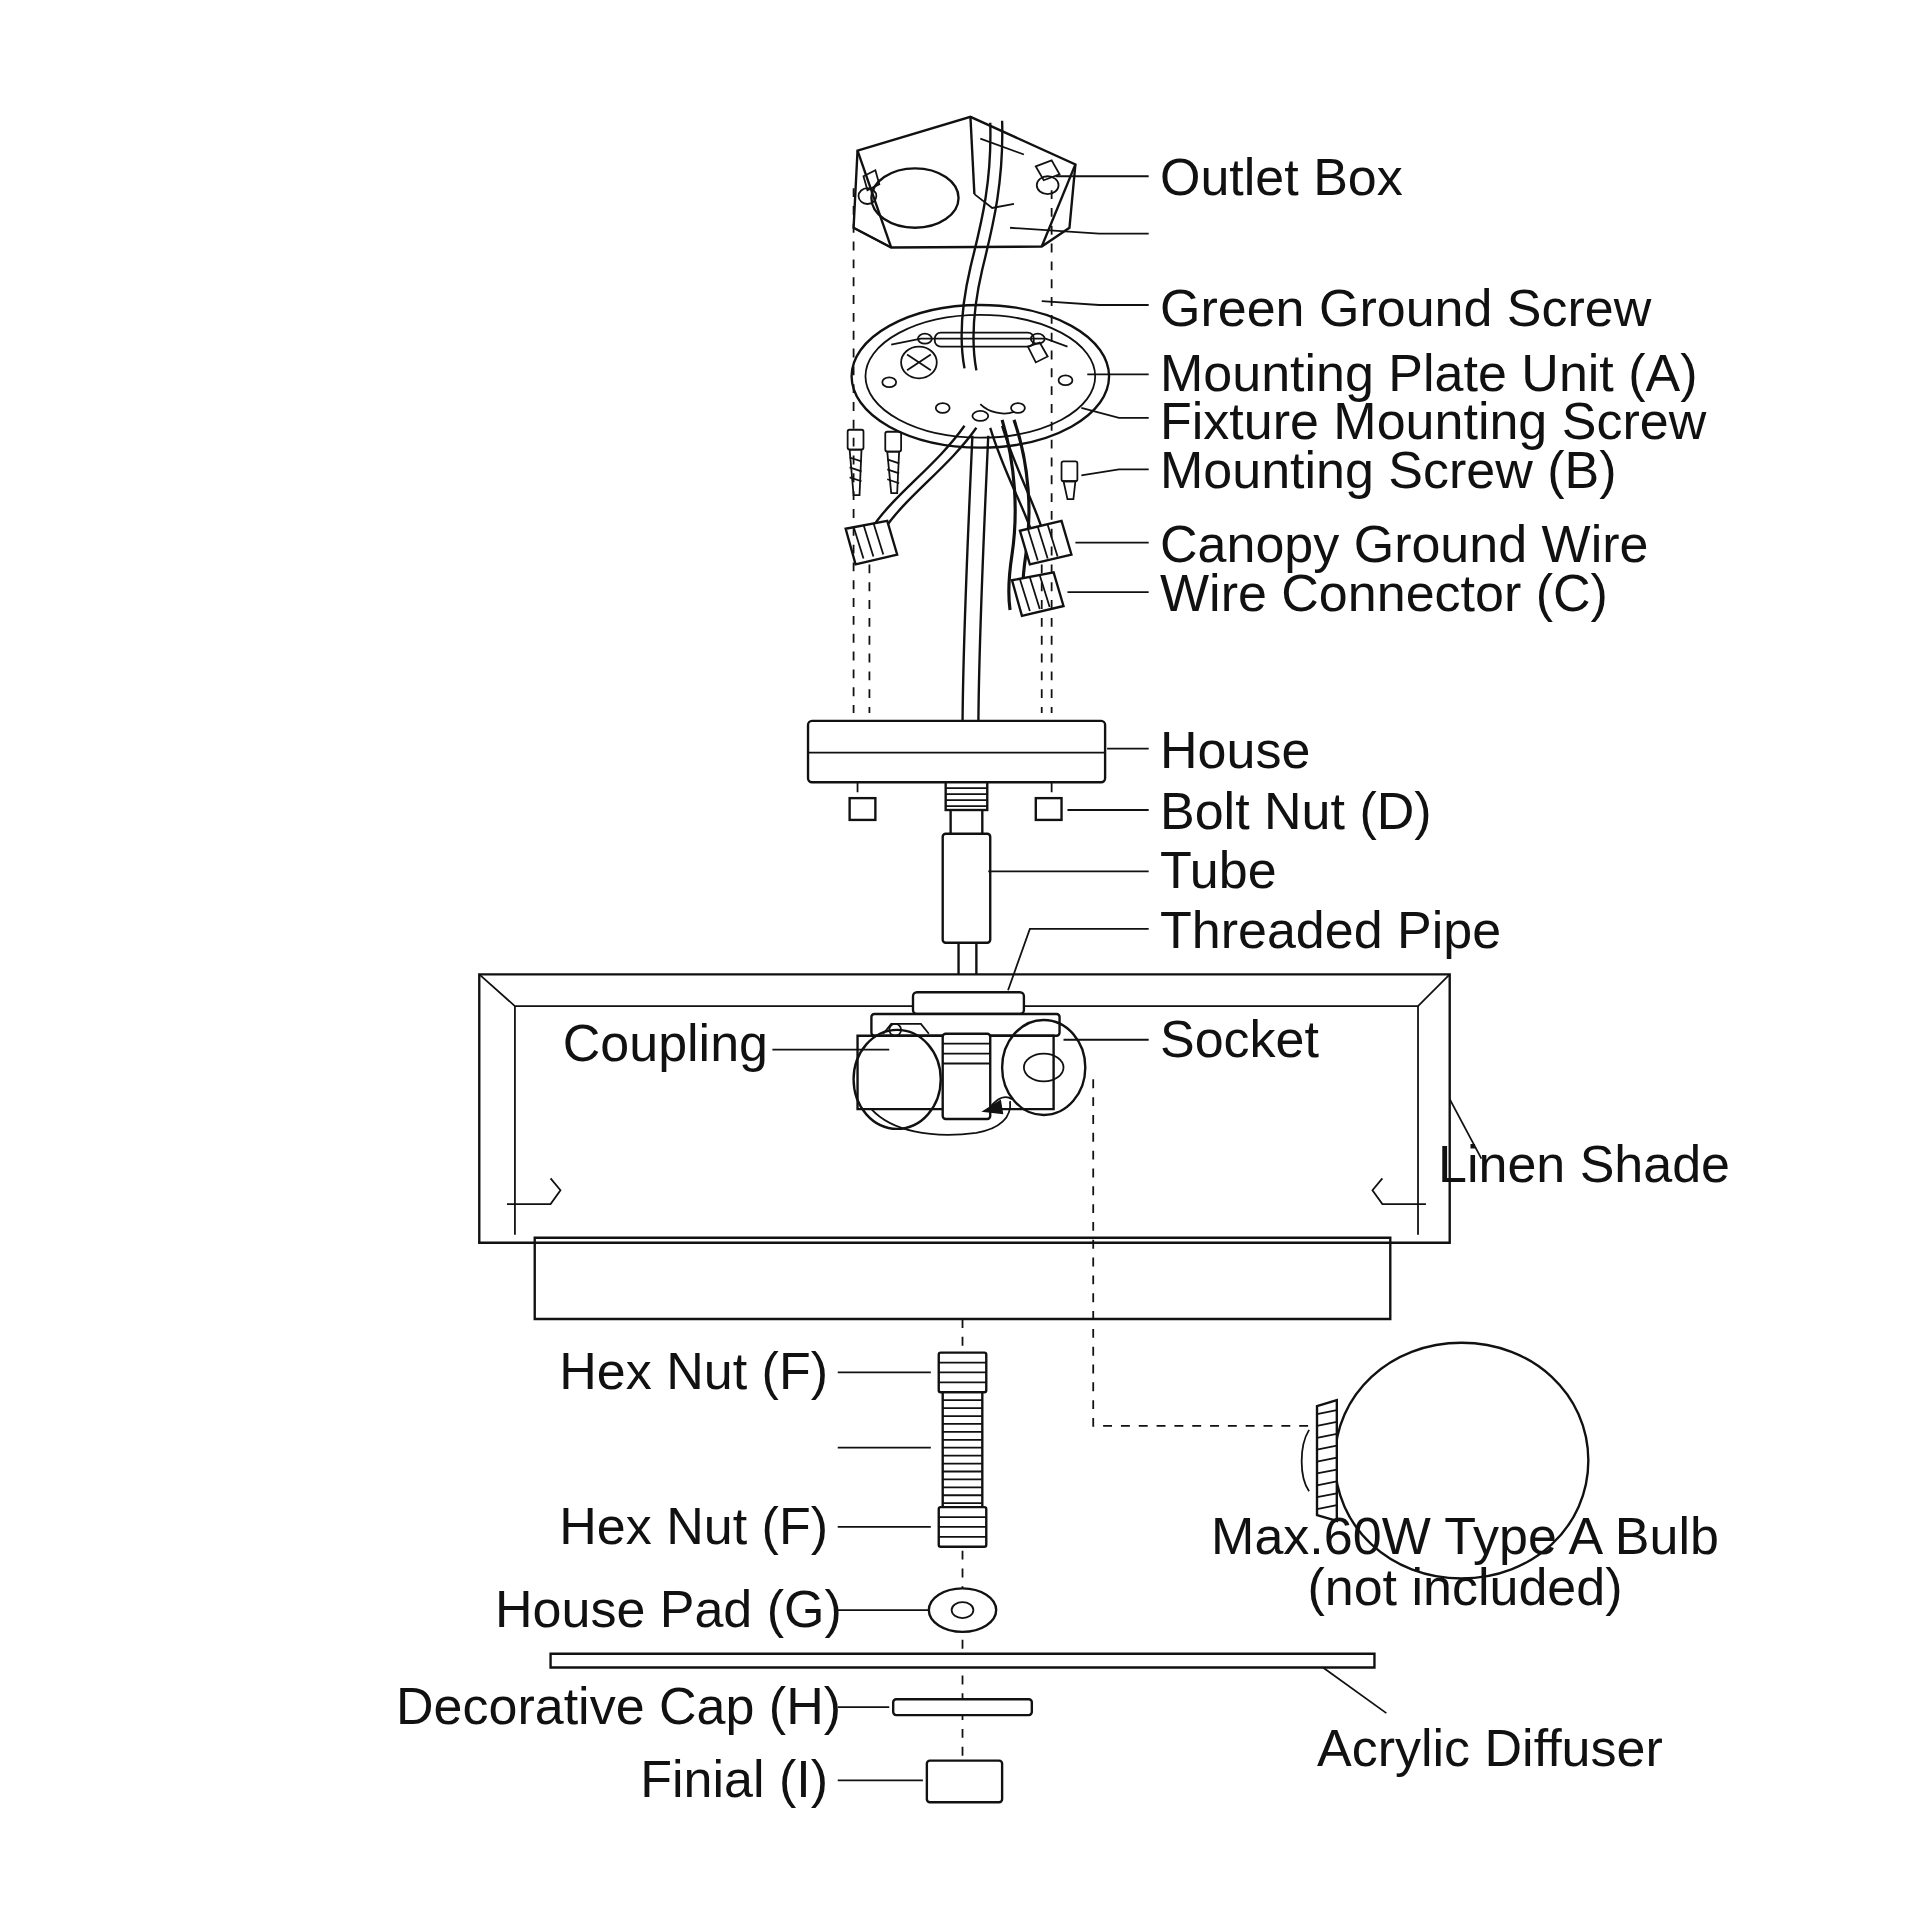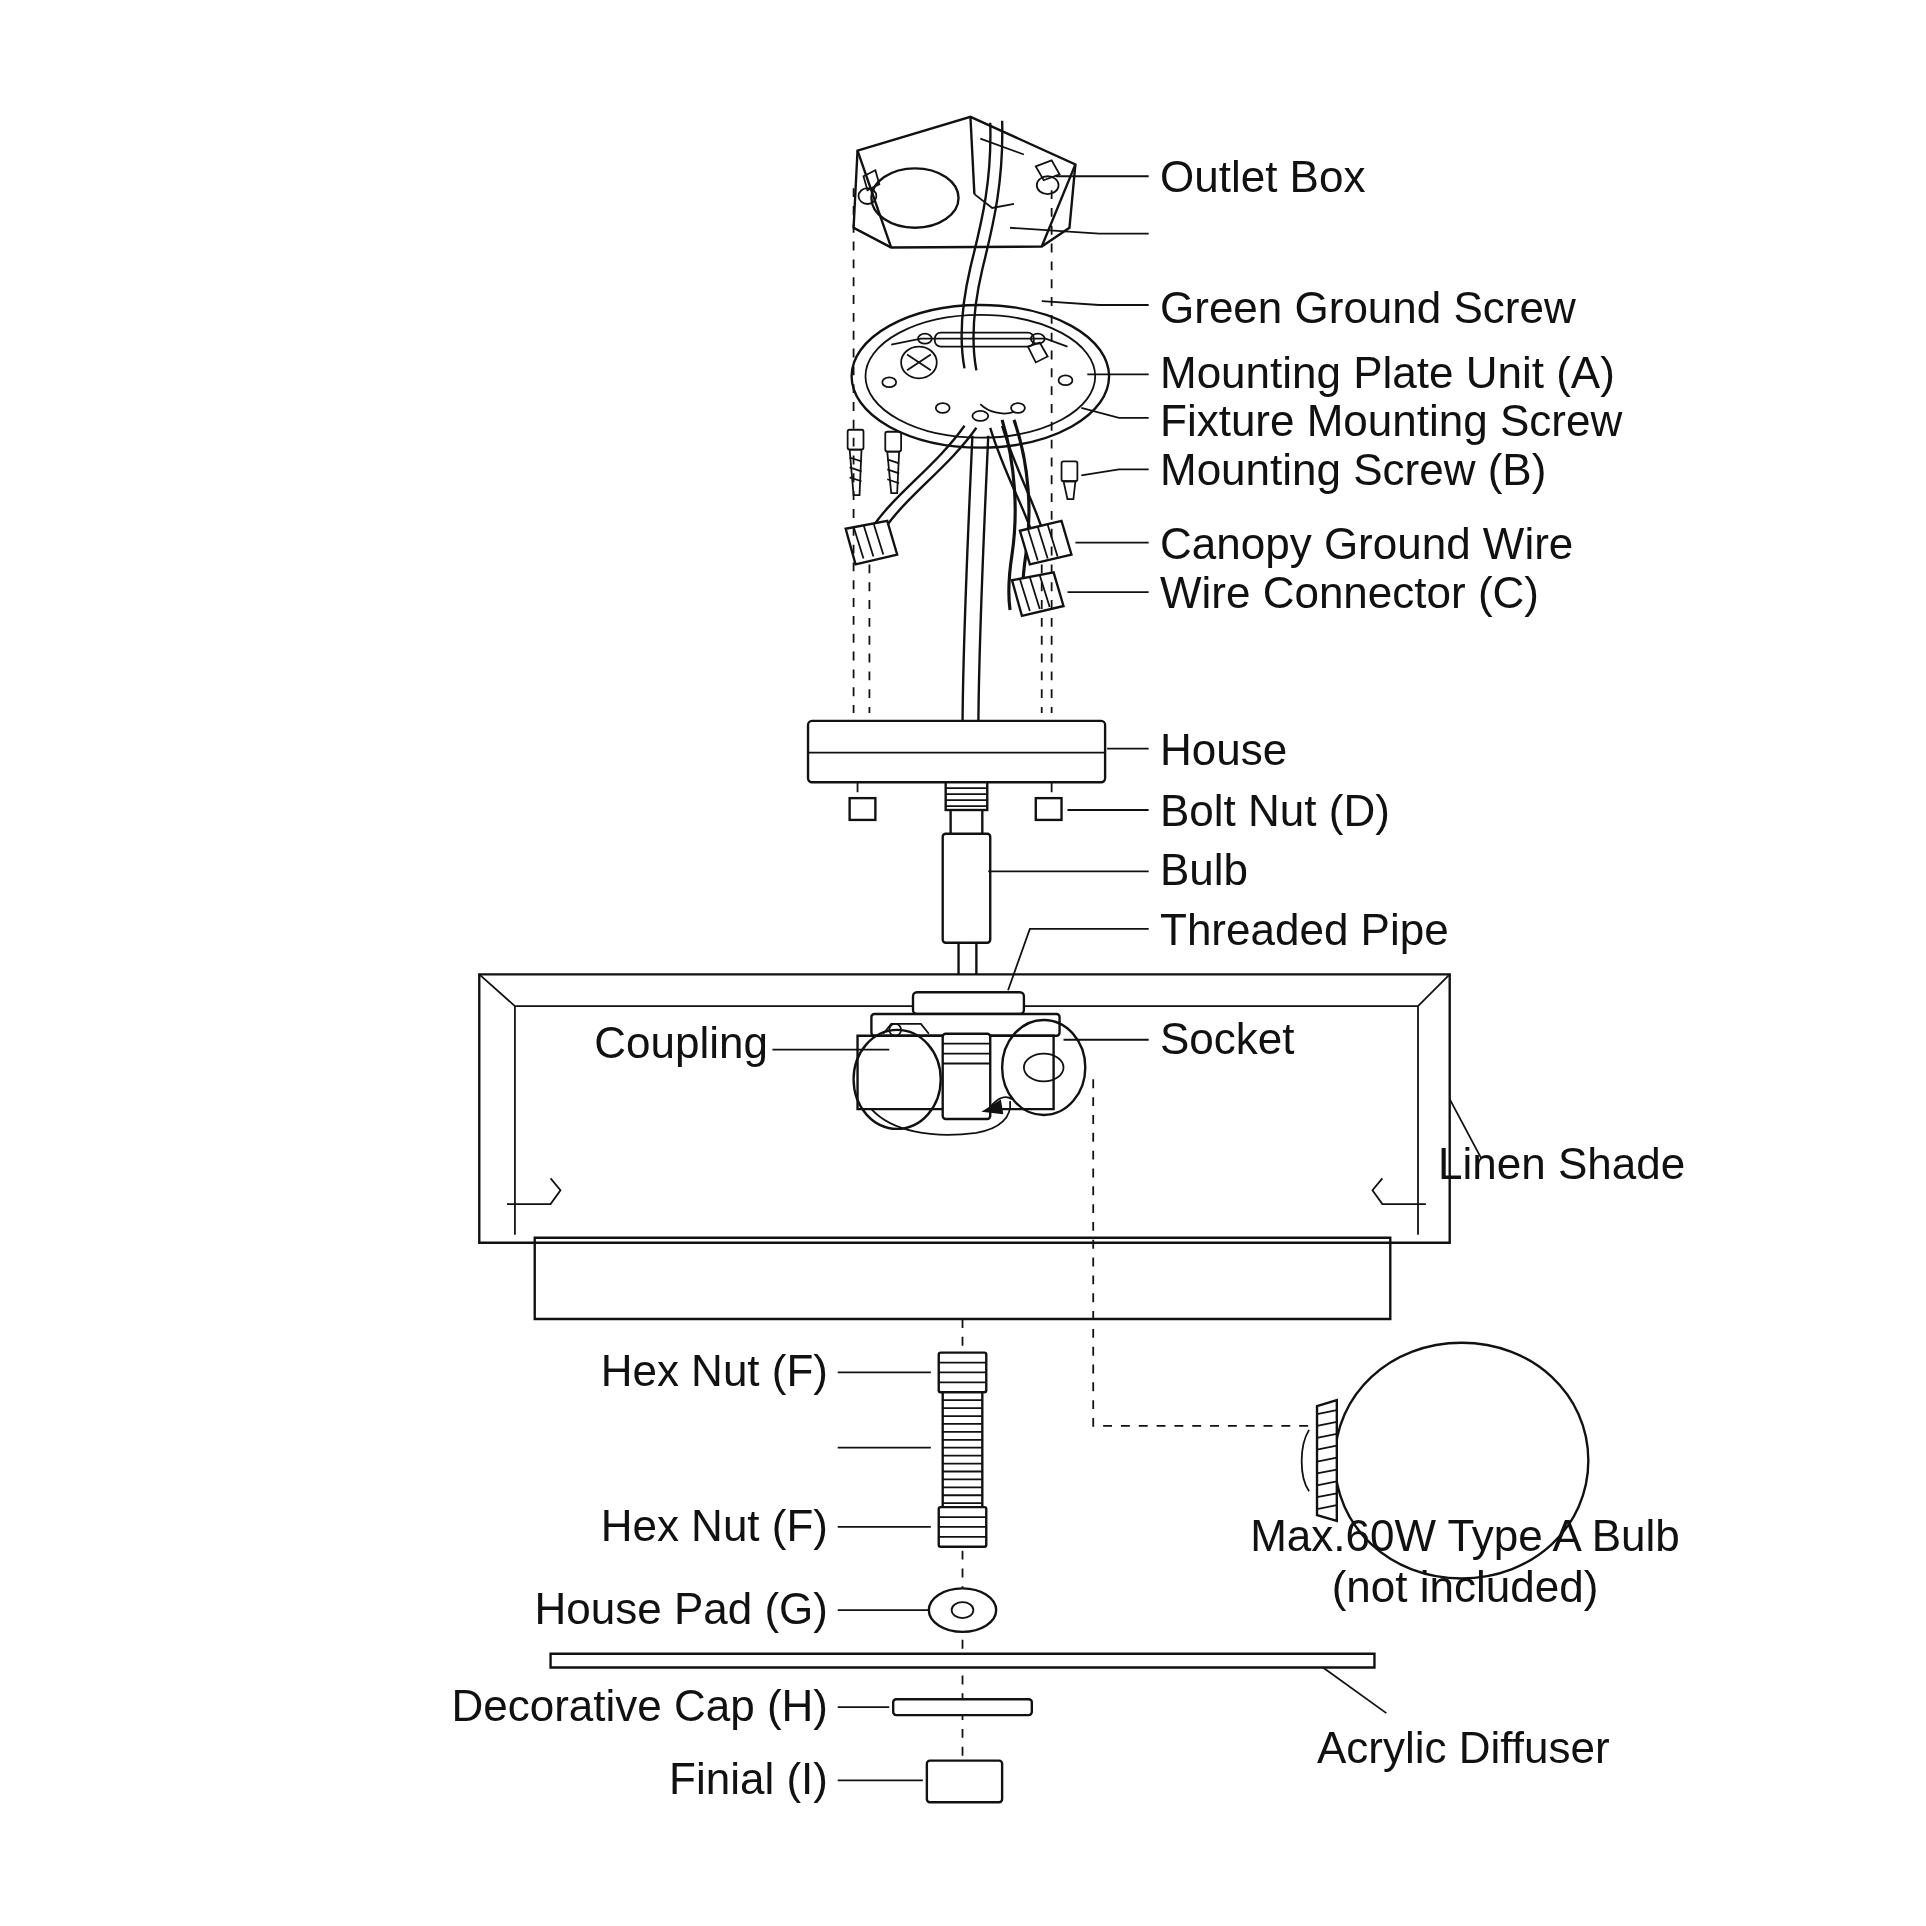--- a/index.html
+++ b/index.html
@@ -16,21 +16,21 @@
     overflow: hidden;
   }
   #diagram {
     position: absolute;
     left: 0; top: 0;
     width: 1927px;
     height: 1927px;
   }
   .lbl {
     position: absolute;
-    font-size: 44px;
+    font-size: 52px;
     line-height: 46px;
     color: #111111;
     white-space: nowrap;
     font-family: "Liberation Sans", sans-serif;
   }
   .lbl.right { text-align: right; }
   .lbl.center { text-align: center; }
   svg { display: block; }
   .st { fill: none; stroke: #111111; stroke-width: 2.4; }
   .st-thin { fill: none; stroke: #111111; stroke-width: 1.8; }
@@ -232,21 +232,21 @@
 
   <div class="lbl" style="left:1160px; top:154px;">Outlet Box</div>
   <div class="lbl" style="left:1160px; top:285px;">Green Ground Screw</div>
   <div class="lbl" style="left:1160px; top:350px;">Mounting Plate Unit (A)</div>
   <div class="lbl" style="left:1160px; top:398px;">Fixture Mounting Screw</div>
   <div class="lbl" style="left:1160px; top:447px;">Mounting Screw (B)</div>
   <div class="lbl" style="left:1160px; top:521px;">Canopy Ground Wire</div>
   <div class="lbl" style="left:1160px; top:570px;">Wire Connector (C)</div>
   <div class="lbl" style="left:1160px; top:727px;">House</div>
   <div class="lbl" style="left:1160px; top:788px;">Bolt Nut (D)</div>
-  <div class="lbl" style="left:1160px; top:847px;">Bulb</div>
+  <div class="lbl" style="left:1160px; top:847px;">Tube</div>
   <div class="lbl" style="left:1160px; top:907px;">Threaded Pipe</div>
   <div class="lbl right" style="left:495px; top:1020px; width:273px;">Coupling</div>
   <div class="lbl" style="left:1160px; top:1016px;">Socket</div>
   <div class="lbl" style="left:1438px; top:1141px;">Linen Shade</div>
   <div class="lbl right" style="left:495px; top:1348px; width:333px;">Hex Nut (F)</div>
   <div class="lbl right" style="left:495px; top:1503px; width:333px;">Hex Nut (F)</div>
   <div class="lbl right" style="left:495px; top:1586px; width:333px;">House Pad (G)</div>
   <div class="lbl right" style="left:396px; top:1683px; width:432px;">Decorative Cap (H)</div>
   <div class="lbl right" style="left:495px; top:1756px; width:333px;">Finial (I)</div>
   <div class="lbl" style="left:1317px; top:1725px;">Acrylic Diffuser</div>

